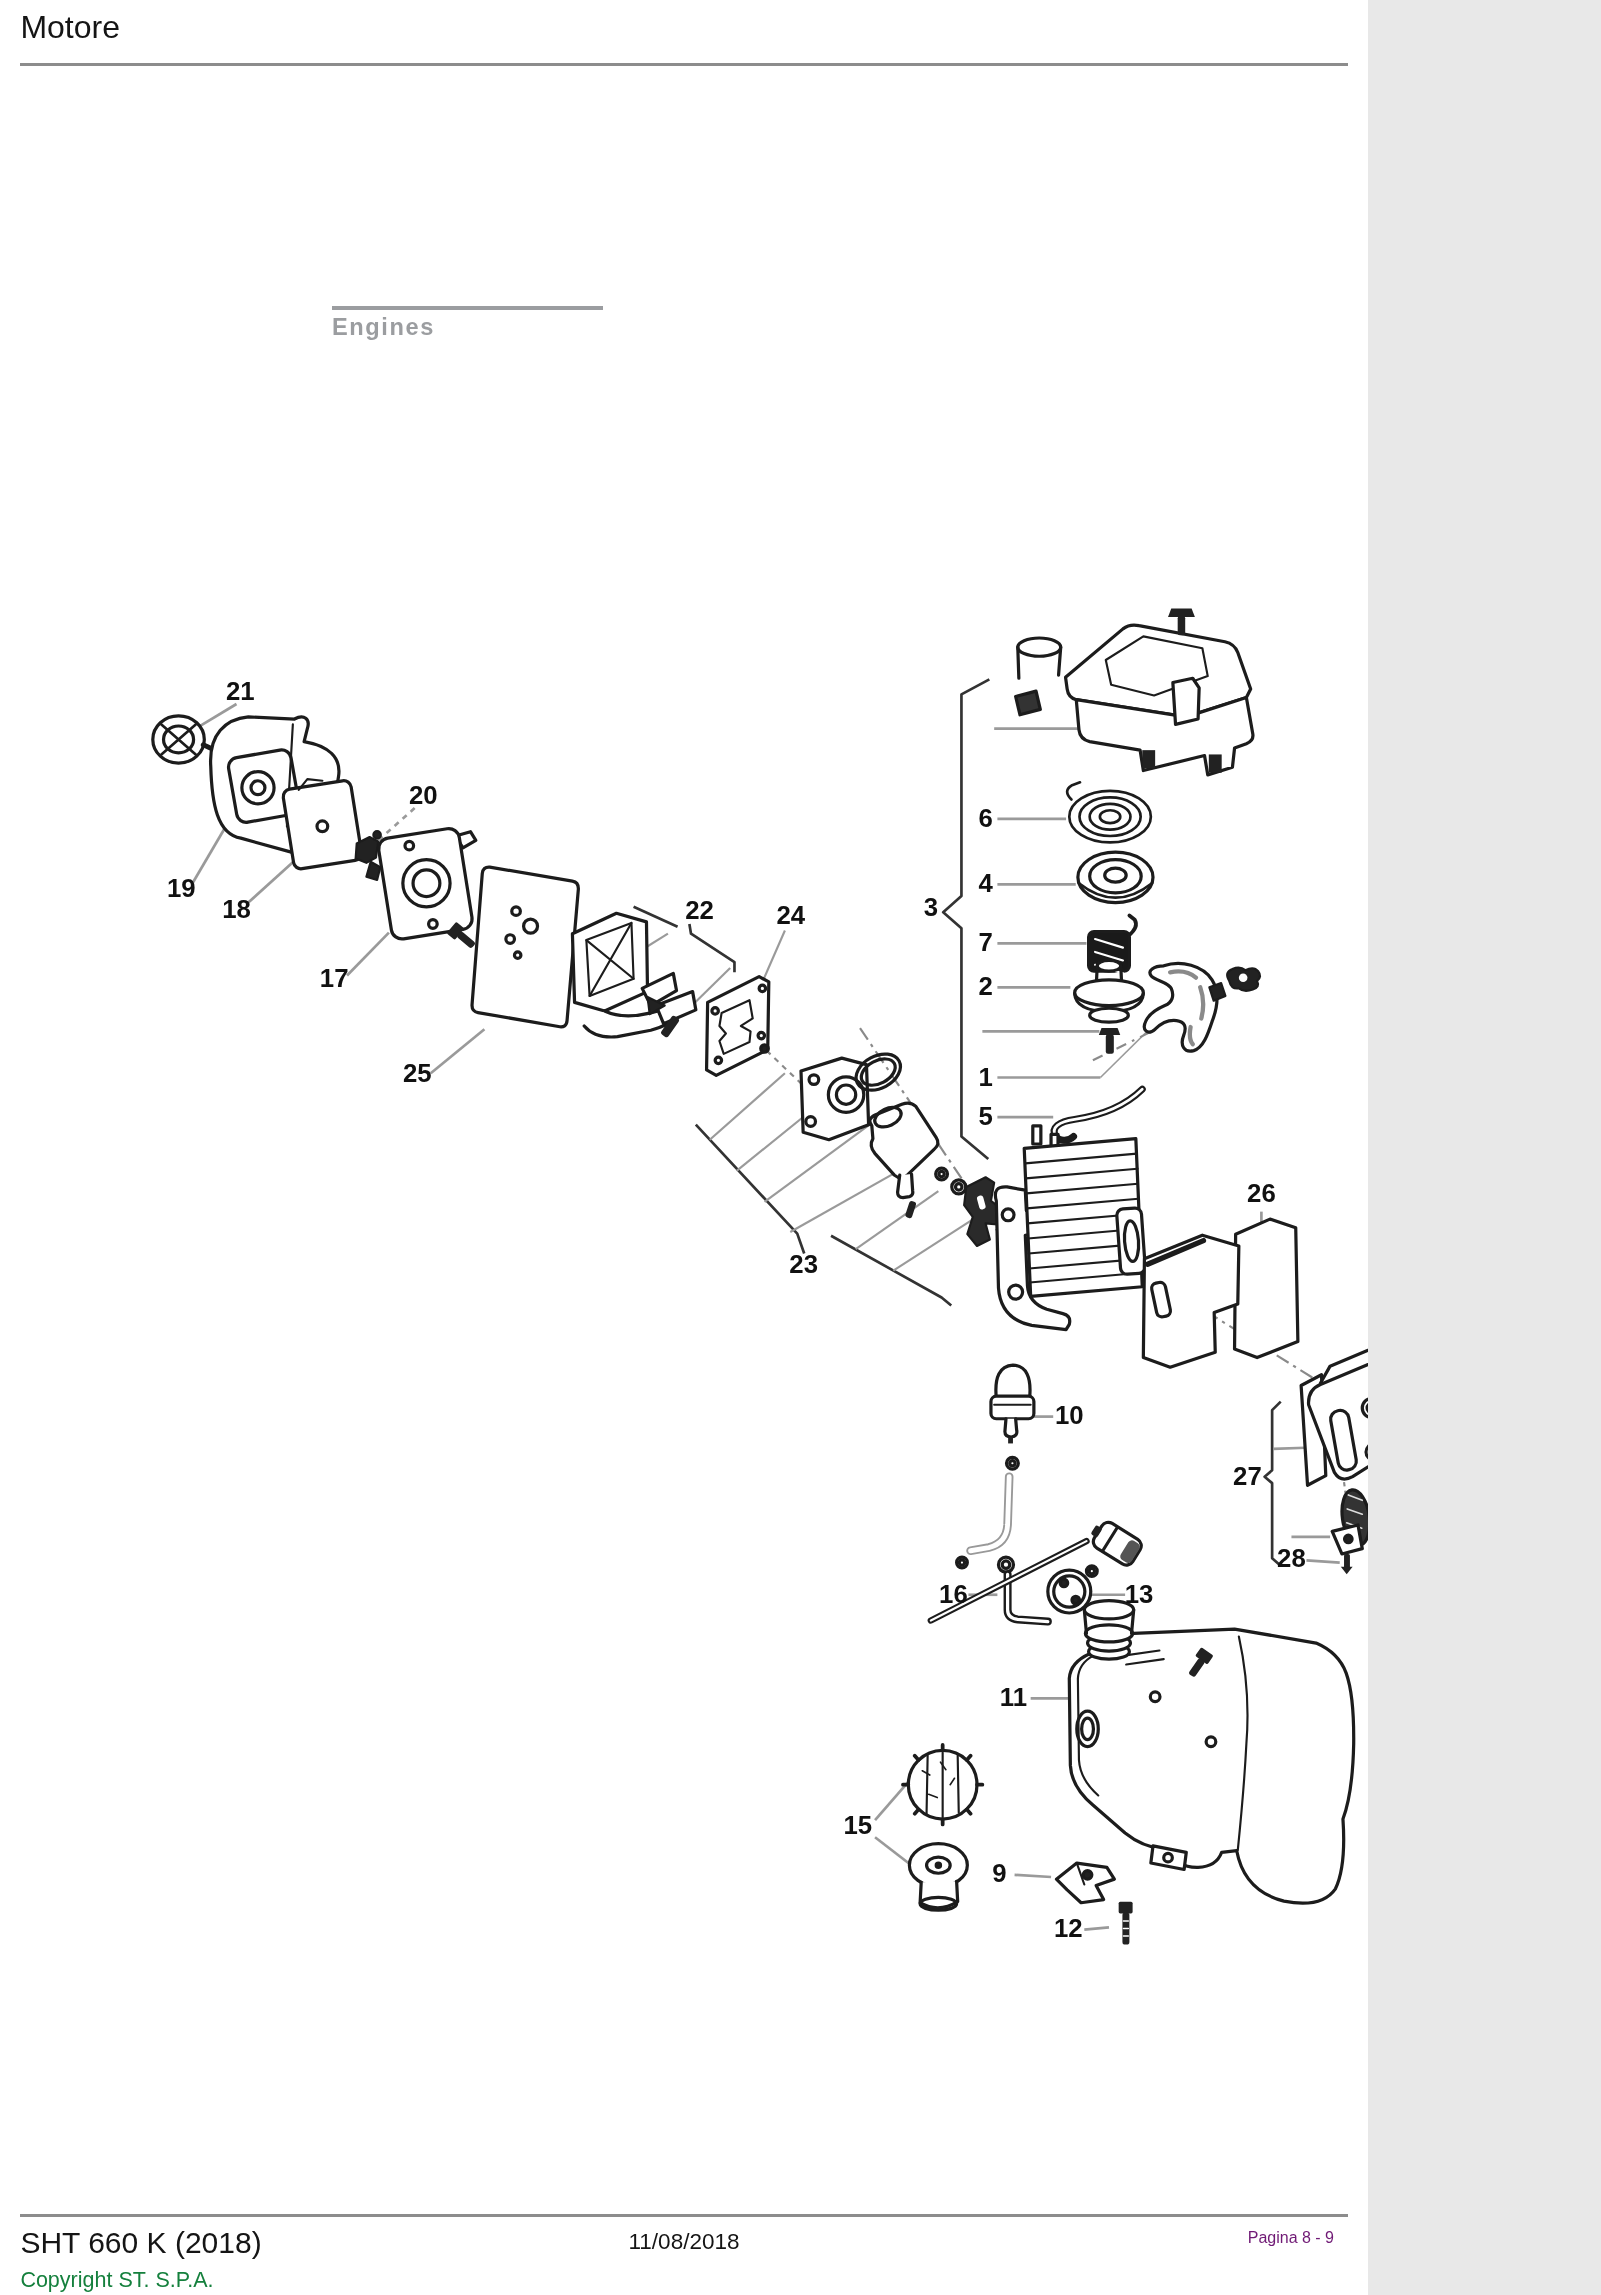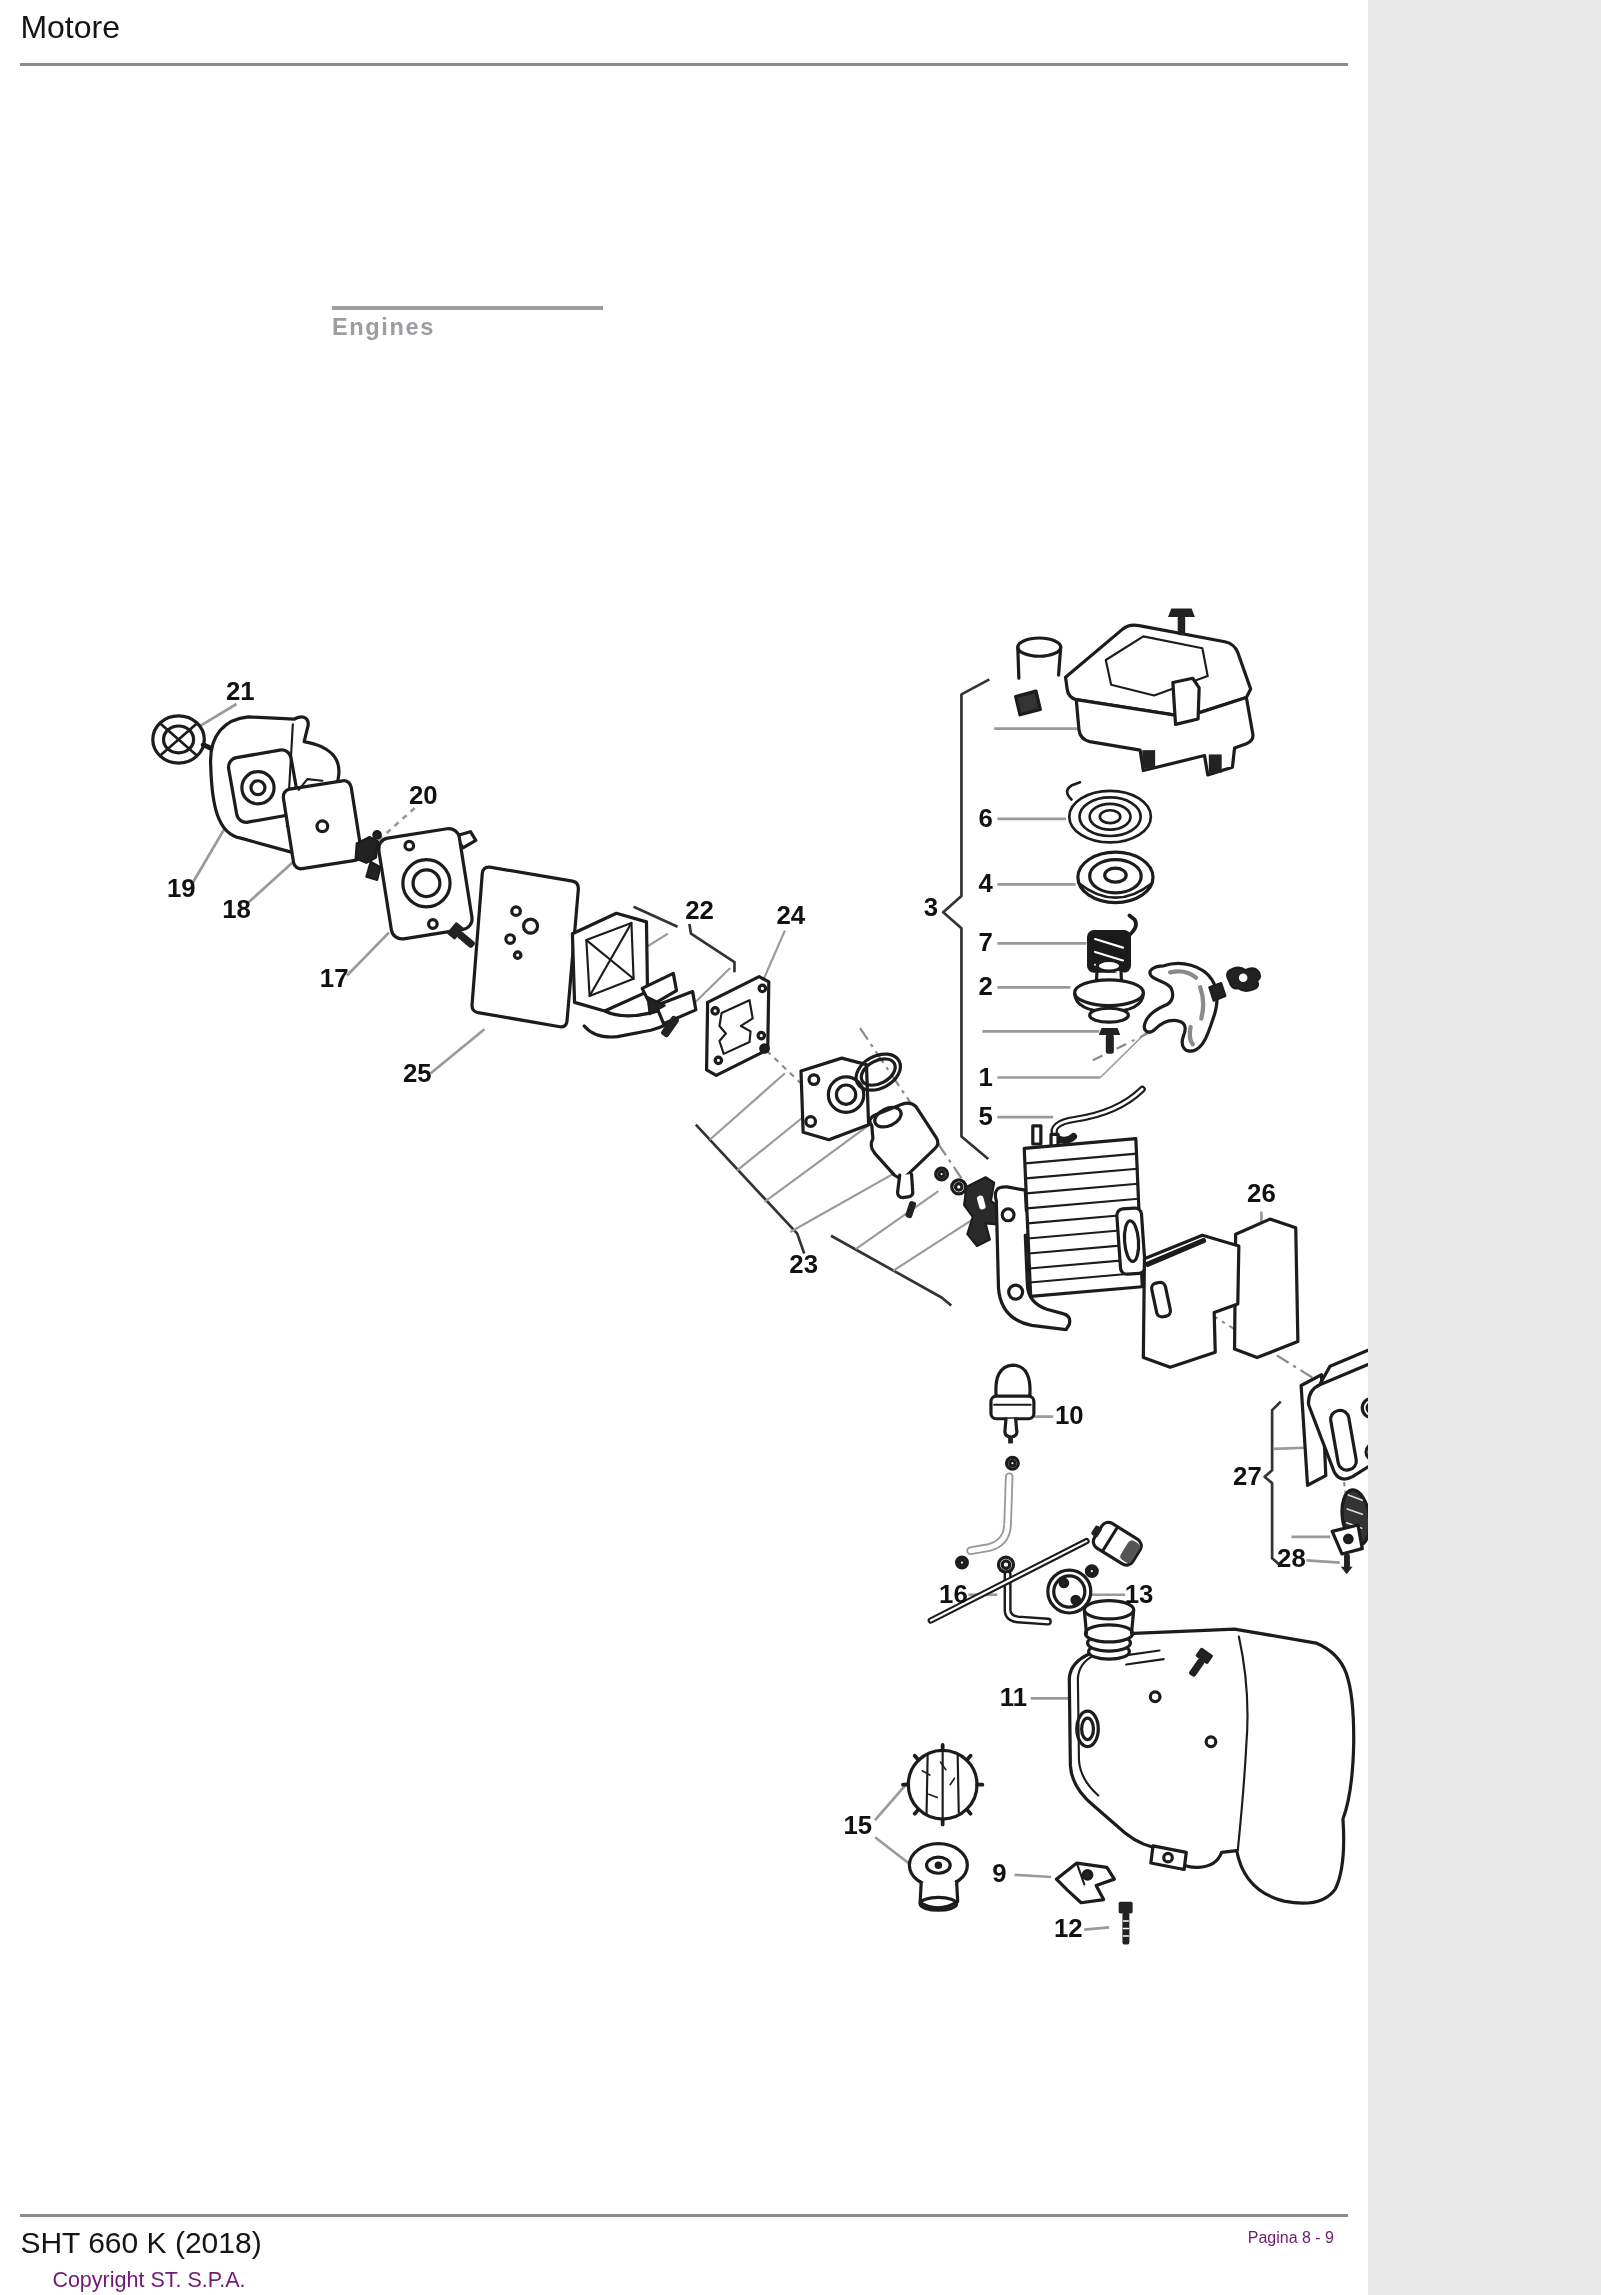--- a/index.html
+++ b/index.html
@@ -7,21 +7,21 @@
         font-family:"Liberation Sans",sans-serif;color:#111;overflow:hidden;}
   .header-title{position:absolute;left:20.4px;top:8.6px;font-size:32px;font-weight:400;color:#151515;}
   .rule{position:absolute;left:20.4px;right:20.4px;height:3.2px;background:#8c8c8c;}
   .rule-top{top:63px;}
   .rule-bottom{top:2214px;}
   .logo{position:absolute;left:332px;top:301px;width:271px;}
   .brand{font-size:56px;font-weight:700;letter-spacing:-1.6px;color:#cb2131;line-height:1.0;}
   .logo-rule{height:3.8px;background:#9b9da0;margin-top:5.4px;}
   .division{margin-top:4.3px;text-align:left;font-size:23.6px;font-weight:700;letter-spacing:1.6px;color:#9b9da0;}
   .footer-model{position:absolute;left:20.4px;top:2226px;font-size:30px;font-weight:400;color:#151515;text-align:center;}
-  .footer-copyright{position:absolute;left:20.4px;top:2268px;font-size:21.5px;color:#701a75;margin-left:32px;}
+  .footer-copyright{position:absolute;left:20.4px;top:2268px;font-size:21.5px;color:#15803d;}
   .footer-date{position:absolute;left:0;right:0;top:2229px;text-align:center;font-size:22.5px;color:#151515;}
   .footer-page{position:absolute;right:34px;top:2229px;font-size:16px;color:#701a75;}
   svg.diagram{position:absolute;left:0;top:0;}
   svg text{font-family:"Liberation Sans",sans-serif;font-size:48px;font-weight:700;fill:#111;text-anchor:middle;}
 </style>
 </head>
 <body>
 
 <div class="page">
 
@@ -412,16 +412,17 @@
       <text x="1888" y="3180">11</text>
       <text x="1598" y="3418">15</text>
       <text x="1862" y="3508">9</text>
       <text x="1990" y="3610">12</text>
     </g>
   </svg>
 
   <div class="rule rule-bottom"></div>
   <div class="footer-model">SHT 660 K (2018)</div>
   <div class="footer-copyright">Copyright ST. S.P.A.</div>
+  <div class="footer-date">11/08/2018</div>
   <div class="footer-page">Pagina 8 - 9</div>
 
 </div>
 
 
 </body></html>

